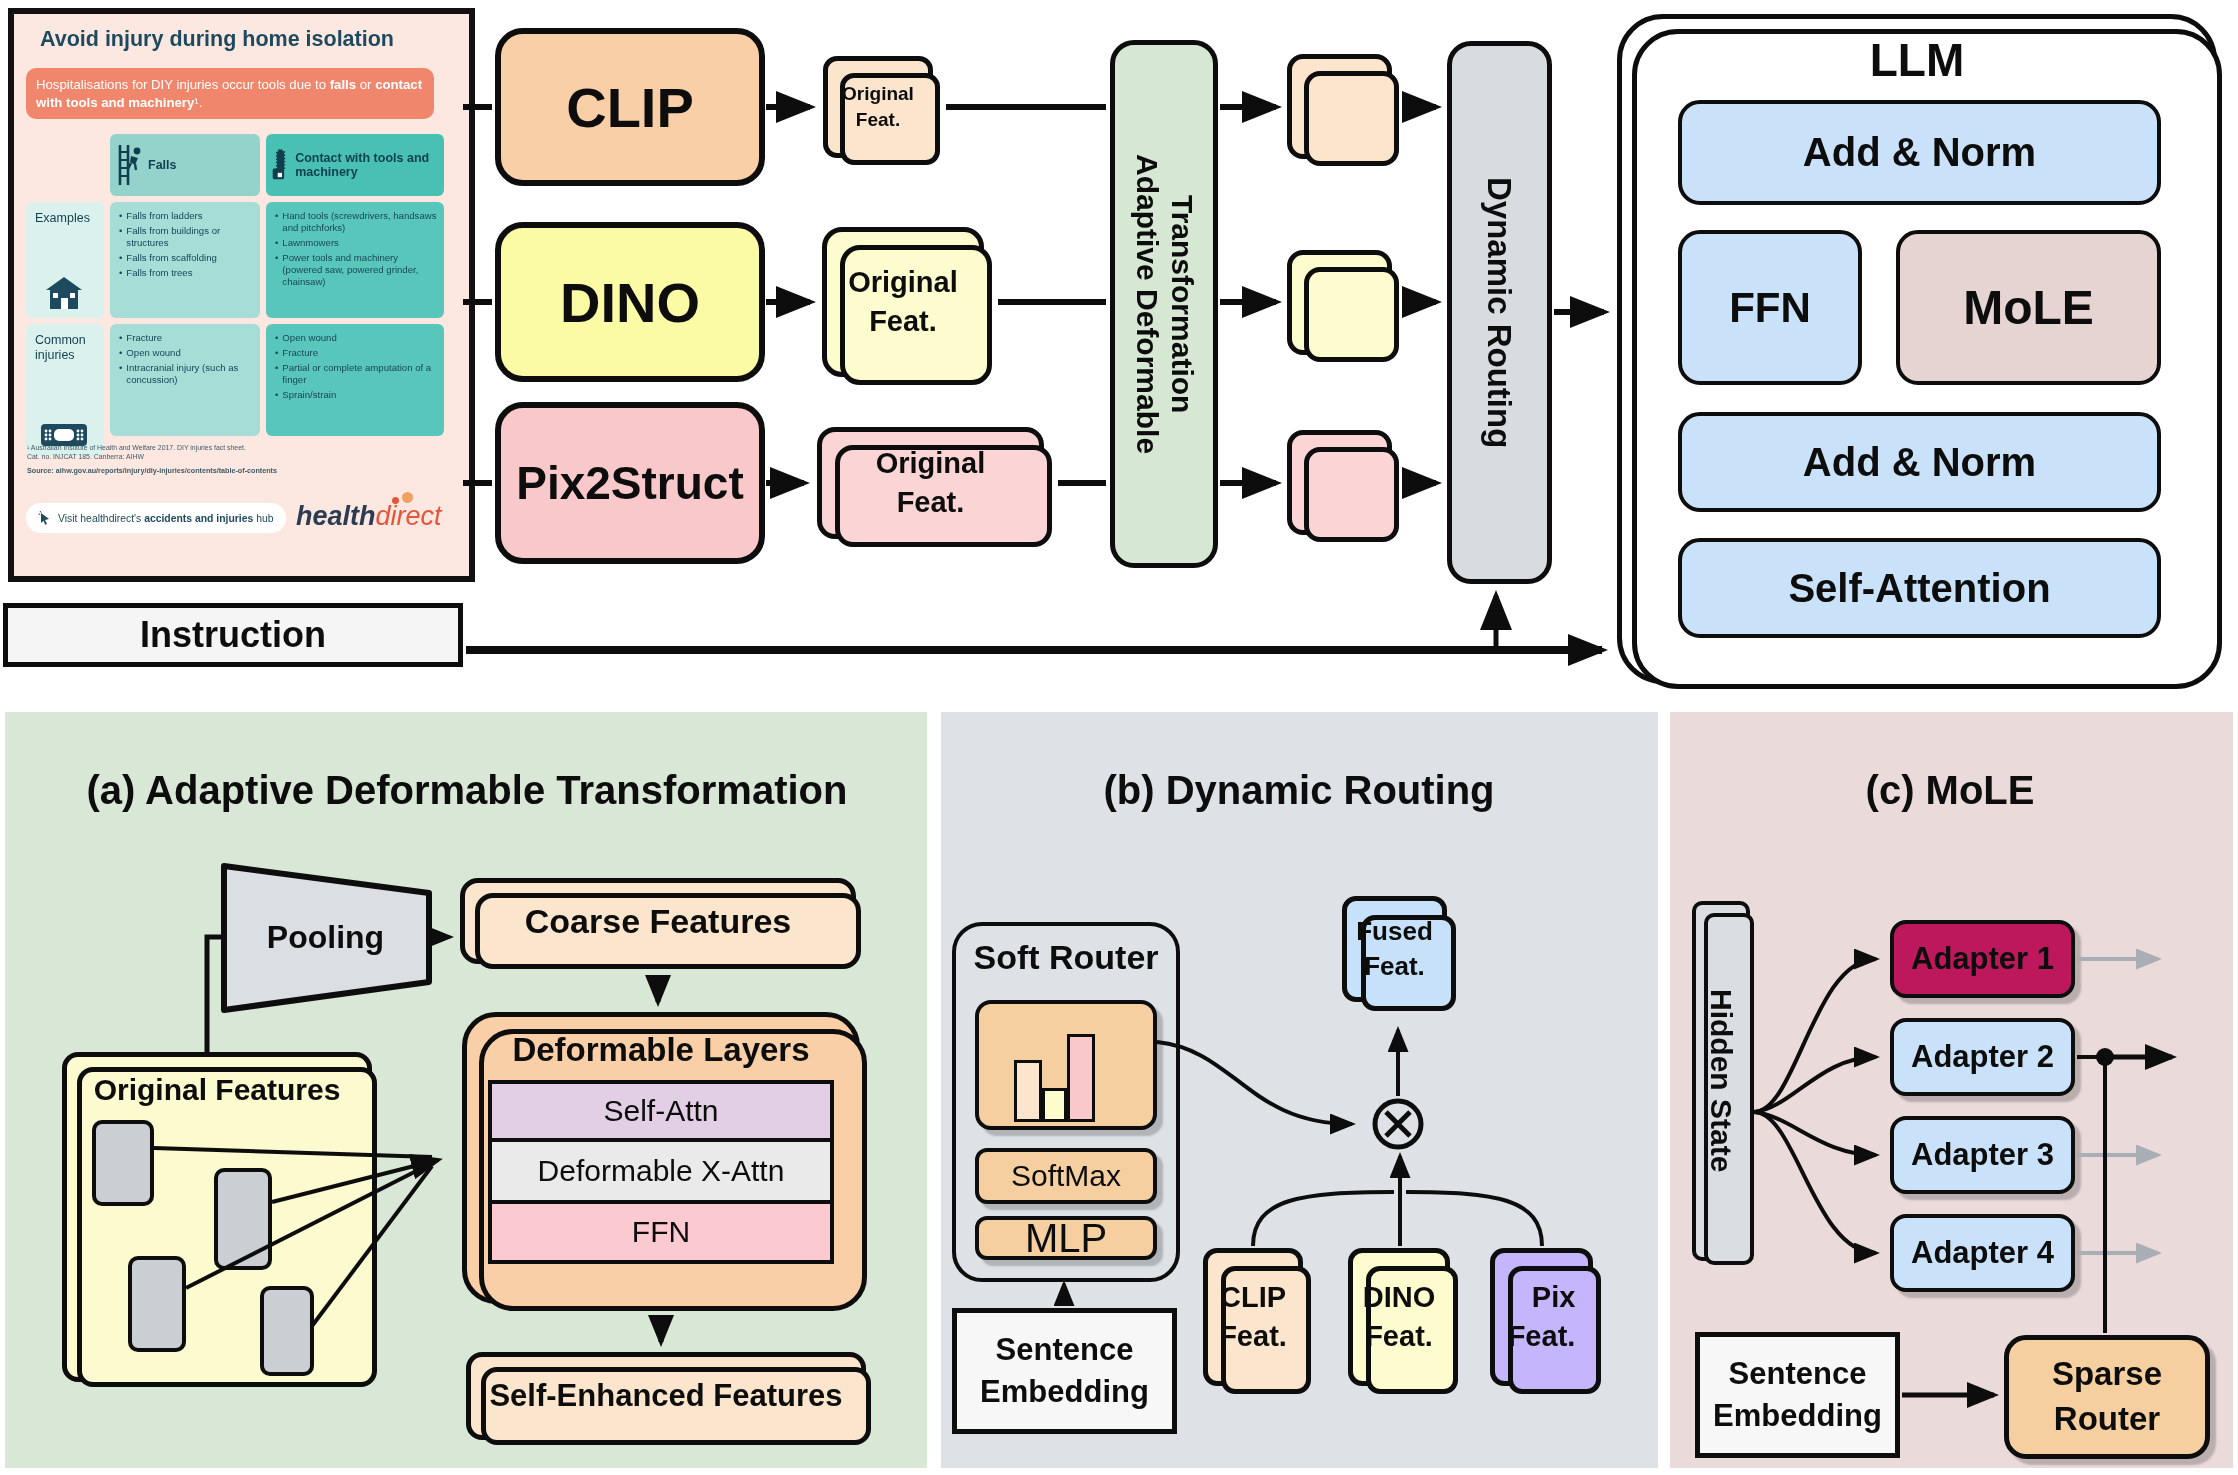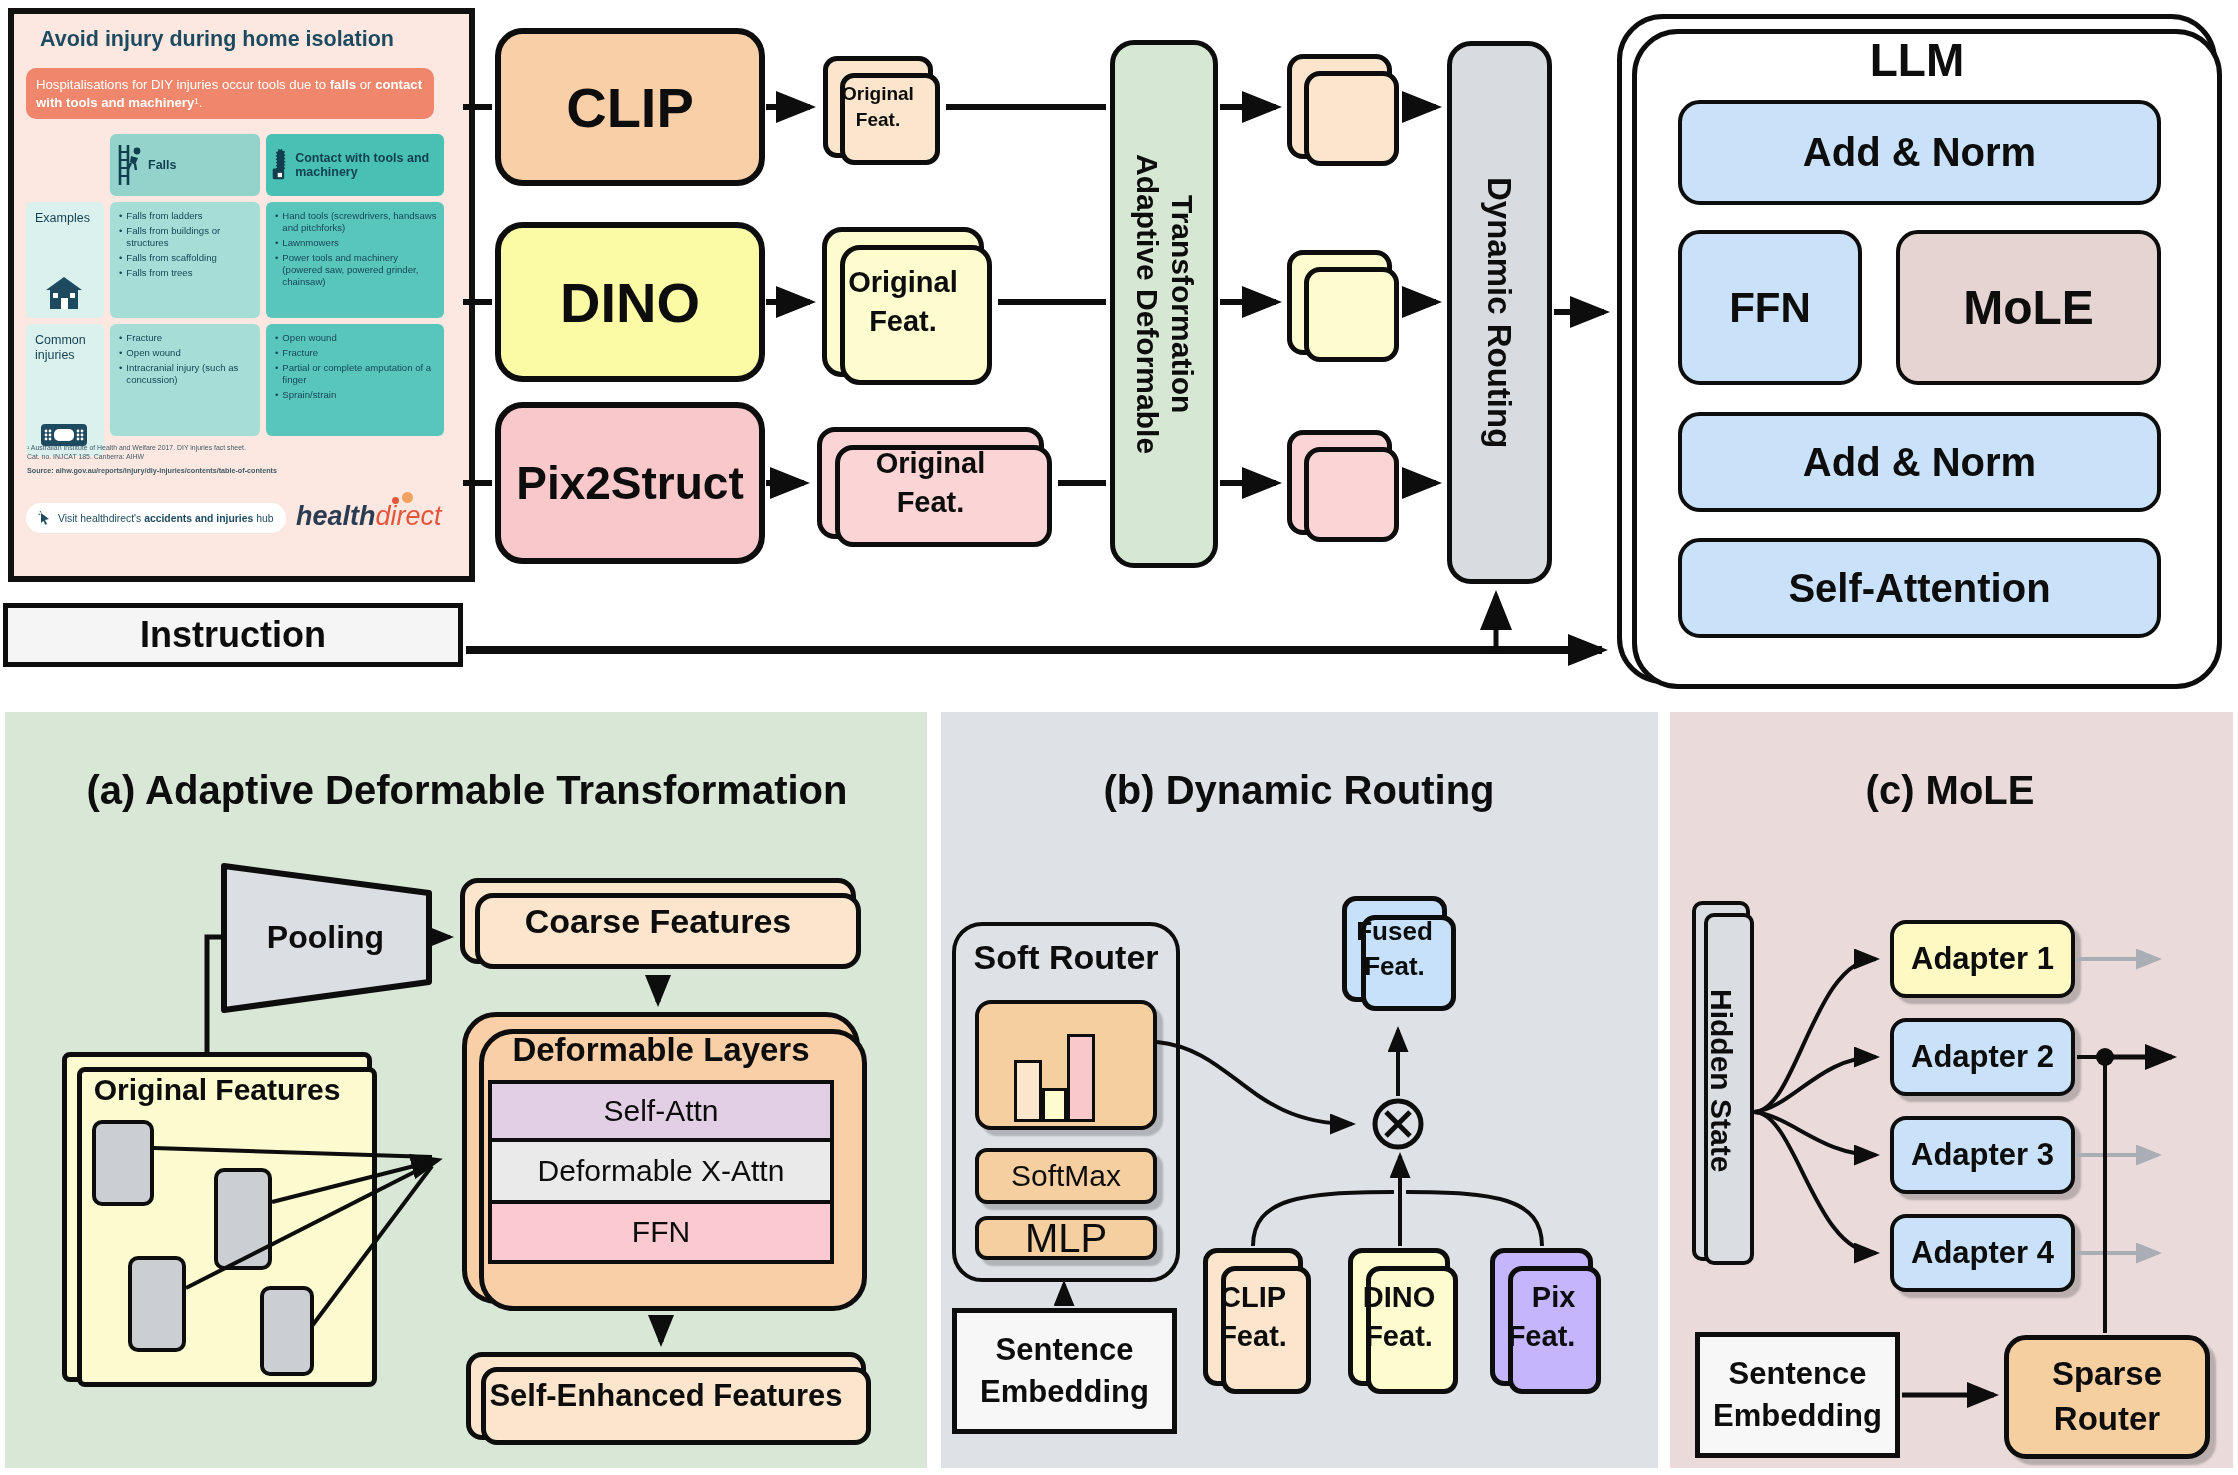--- a/index.html
+++ b/index.html
@@ -245,21 +245,21 @@
 
   <div class="abs" style="left:5px;top:712px;width:922px;height:756px;background:#D9E8D6;"></div>
   <div class="panel-title" style="left:17px;top:768px;width:900px;">(a) Adaptive Deformable Transformation</div>
 
   <div class="lbl" style="left:238px;top:919px;width:175px;text-align:center;font-weight:700;font-size:32px;">Pooling</div>
 
   <div class="box b5 stack" style="--off:10px;left:460px;top:878px;width:396px;height:86px;background:#FCE5CD;border-radius:18px;font-size:34px;">
       <span>Coarse Features</span>
     </div>
 
-  <div class="box b5 stack" style="--off:10px;left:62px;top:1052px;width:310px;height:330px;background:#FCFACF;border-radius:8px;align-items:flex-start;">
+  <div class="box b5 stack" style="--off:10px;left:62px;top:1052px;width:310px;height:330px;background:#FCFACF;border-radius:16px;align-items:flex-start;">
     <span style="margin-top:16px;font-size:30px;">Original Features</span>
   </div>
   <div class="box" style="left:92px;top:1120px;width:62px;height:86px;background:#CBCFD3;border-radius:10px;z-index:2;"></div>
   <div class="box" style="left:214px;top:1168px;width:58px;height:102px;background:#CBCFD3;border-radius:10px;z-index:2;"></div>
   <div class="box" style="left:128px;top:1256px;width:58px;height:96px;background:#CBCFD3;border-radius:10px;z-index:2;"></div>
   <div class="box" style="left:260px;top:1286px;width:54px;height:90px;background:#CBCFD3;border-radius:10px;z-index:2;"></div>
 
   <div class="box b5 stack" style="--off:12px;left:462px;top:1012px;width:398px;height:292px;background:#F8CFA6;border-radius:34px;align-items:flex-start;">
     <span style="margin-top:14px;font-size:33px;">Deformable Layers</span>
   </div>
@@ -311,21 +311,21 @@
       <span><span>Pix</span><br><span>Feat.</span></span>
     </div>
 
   <div class="abs" style="left:1670px;top:712px;width:563px;height:756px;background:#EADADA;"></div>
   <div class="panel-title" style="left:1670px;top:768px;width:560px;">(c) MoLE</div>
 
   <div class="box stack" style="--off:8px;left:1692px;top:901px;width:58px;height:360px;background:#DADEE3;border-radius:10px;font-size:30px;">
     <span class="vtext">Hidden State</span>
   </div>
 
-  <div class="box shd" style="left:1890px;top:920px;width:185px;height:78px;background:#fef9c3;border-radius:16px;font-size:31px;">
+  <div class="box shd" style="left:1890px;top:920px;width:185px;height:78px;background:#be185d;border-radius:16px;font-size:31px;">
       <span>Adapter 1</span>
     </div>
   <div class="box shd" style="left:1890px;top:1018px;width:185px;height:78px;background:#C9E2FA;border-radius:16px;font-size:31px;">
       <span>Adapter 2</span>
     </div>
   <div class="box shd" style="left:1890px;top:1116px;width:185px;height:78px;background:#C9E2FA;border-radius:16px;font-size:31px;">
       <span>Adapter 3</span>
     </div>
   <div class="box shd" style="left:1890px;top:1214px;width:185px;height:78px;background:#C9E2FA;border-radius:16px;font-size:31px;">
       <span>Adapter 4</span>

